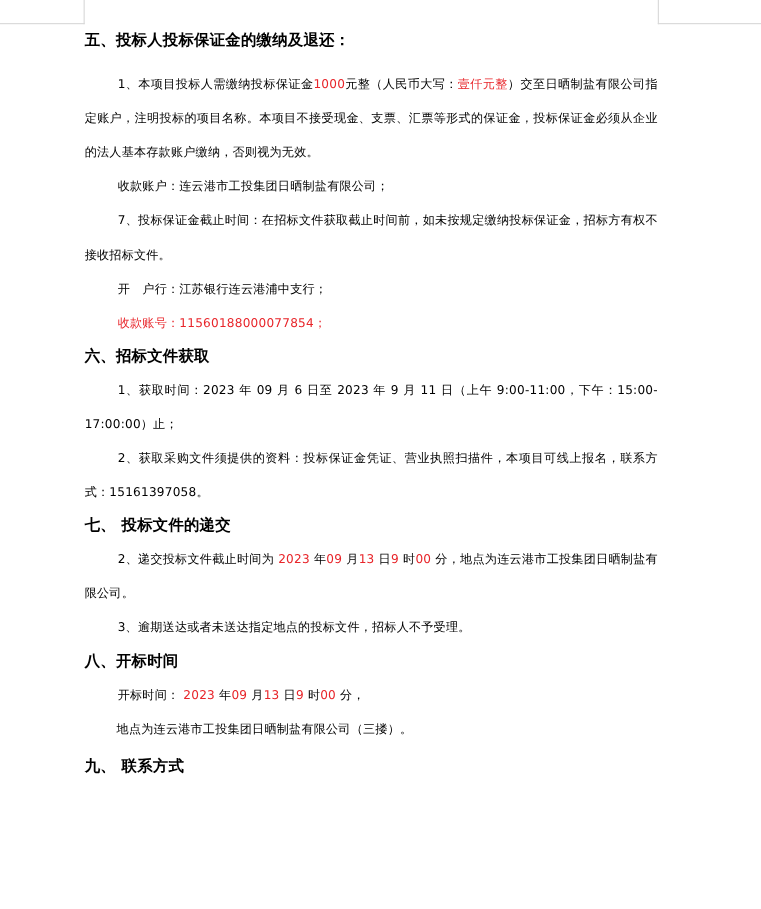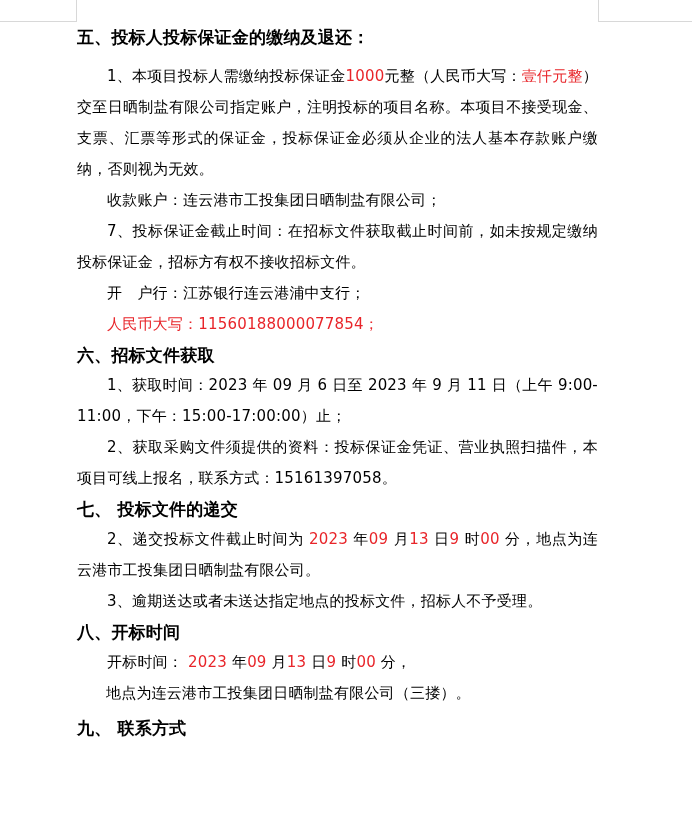--- a/index.html
+++ b/index.html
@@ -44,28 +44,28 @@
     box-sizing: border-box;
   }
   .content {
     position: absolute;
     left: 77px;
     top: 22px;
     width: 521px;
   }
   p {
     margin: 0 0 0 0;
-    font-size: 15px;
+    font-size: 11px;
     line-height: 31px;
     text-align: justify;
     letter-spacing: 0.2px;
   }
   .heading {
     font-weight: bold;
-    font-size: 17px;
+    font-size: 14px;
     line-height: 30px;
   }
   .indent {
     text-indent: 30px;
   }
   .indent2 {
     text-indent: 29px;
   }
   .gap-sm { height: 9px; }
   .gap-xs { height: 4px; }
@@ -96,21 +96,21 @@
 
     <p class="indent">
       <span>7、投标保证金截止时间：在招标文件获取截止时间前，如未按规定缴纳投标保证金，招标方有权不接收招标文件。</span>
     </p>
 
     <p class="indent">
       <span>开　户行：江苏银行连云港浦中支行；</span>
     </p>
 
     <p class="indent">
-      <span class="red">人民币大写：11560188000077854；</span>
+      <span class="red">收款账号：11560188000077854；</span>
     </p>
 
     <p class="heading">六、招标文件获取</p>
 
     <p class="indent">
       <span>1、获取时间：2023 年 09 月 6 日至 2023 年 9 月 11 日（上午 9:00-11:00，下午：15:00-17:00:00）止；</span>
     </p>
 
     <p class="indent">
       <span>2、获取采购文件须提供的资料：投标保证金凭证、营业执照扫描件，本项目可线上报名，联系方式：15161397058。</span>

